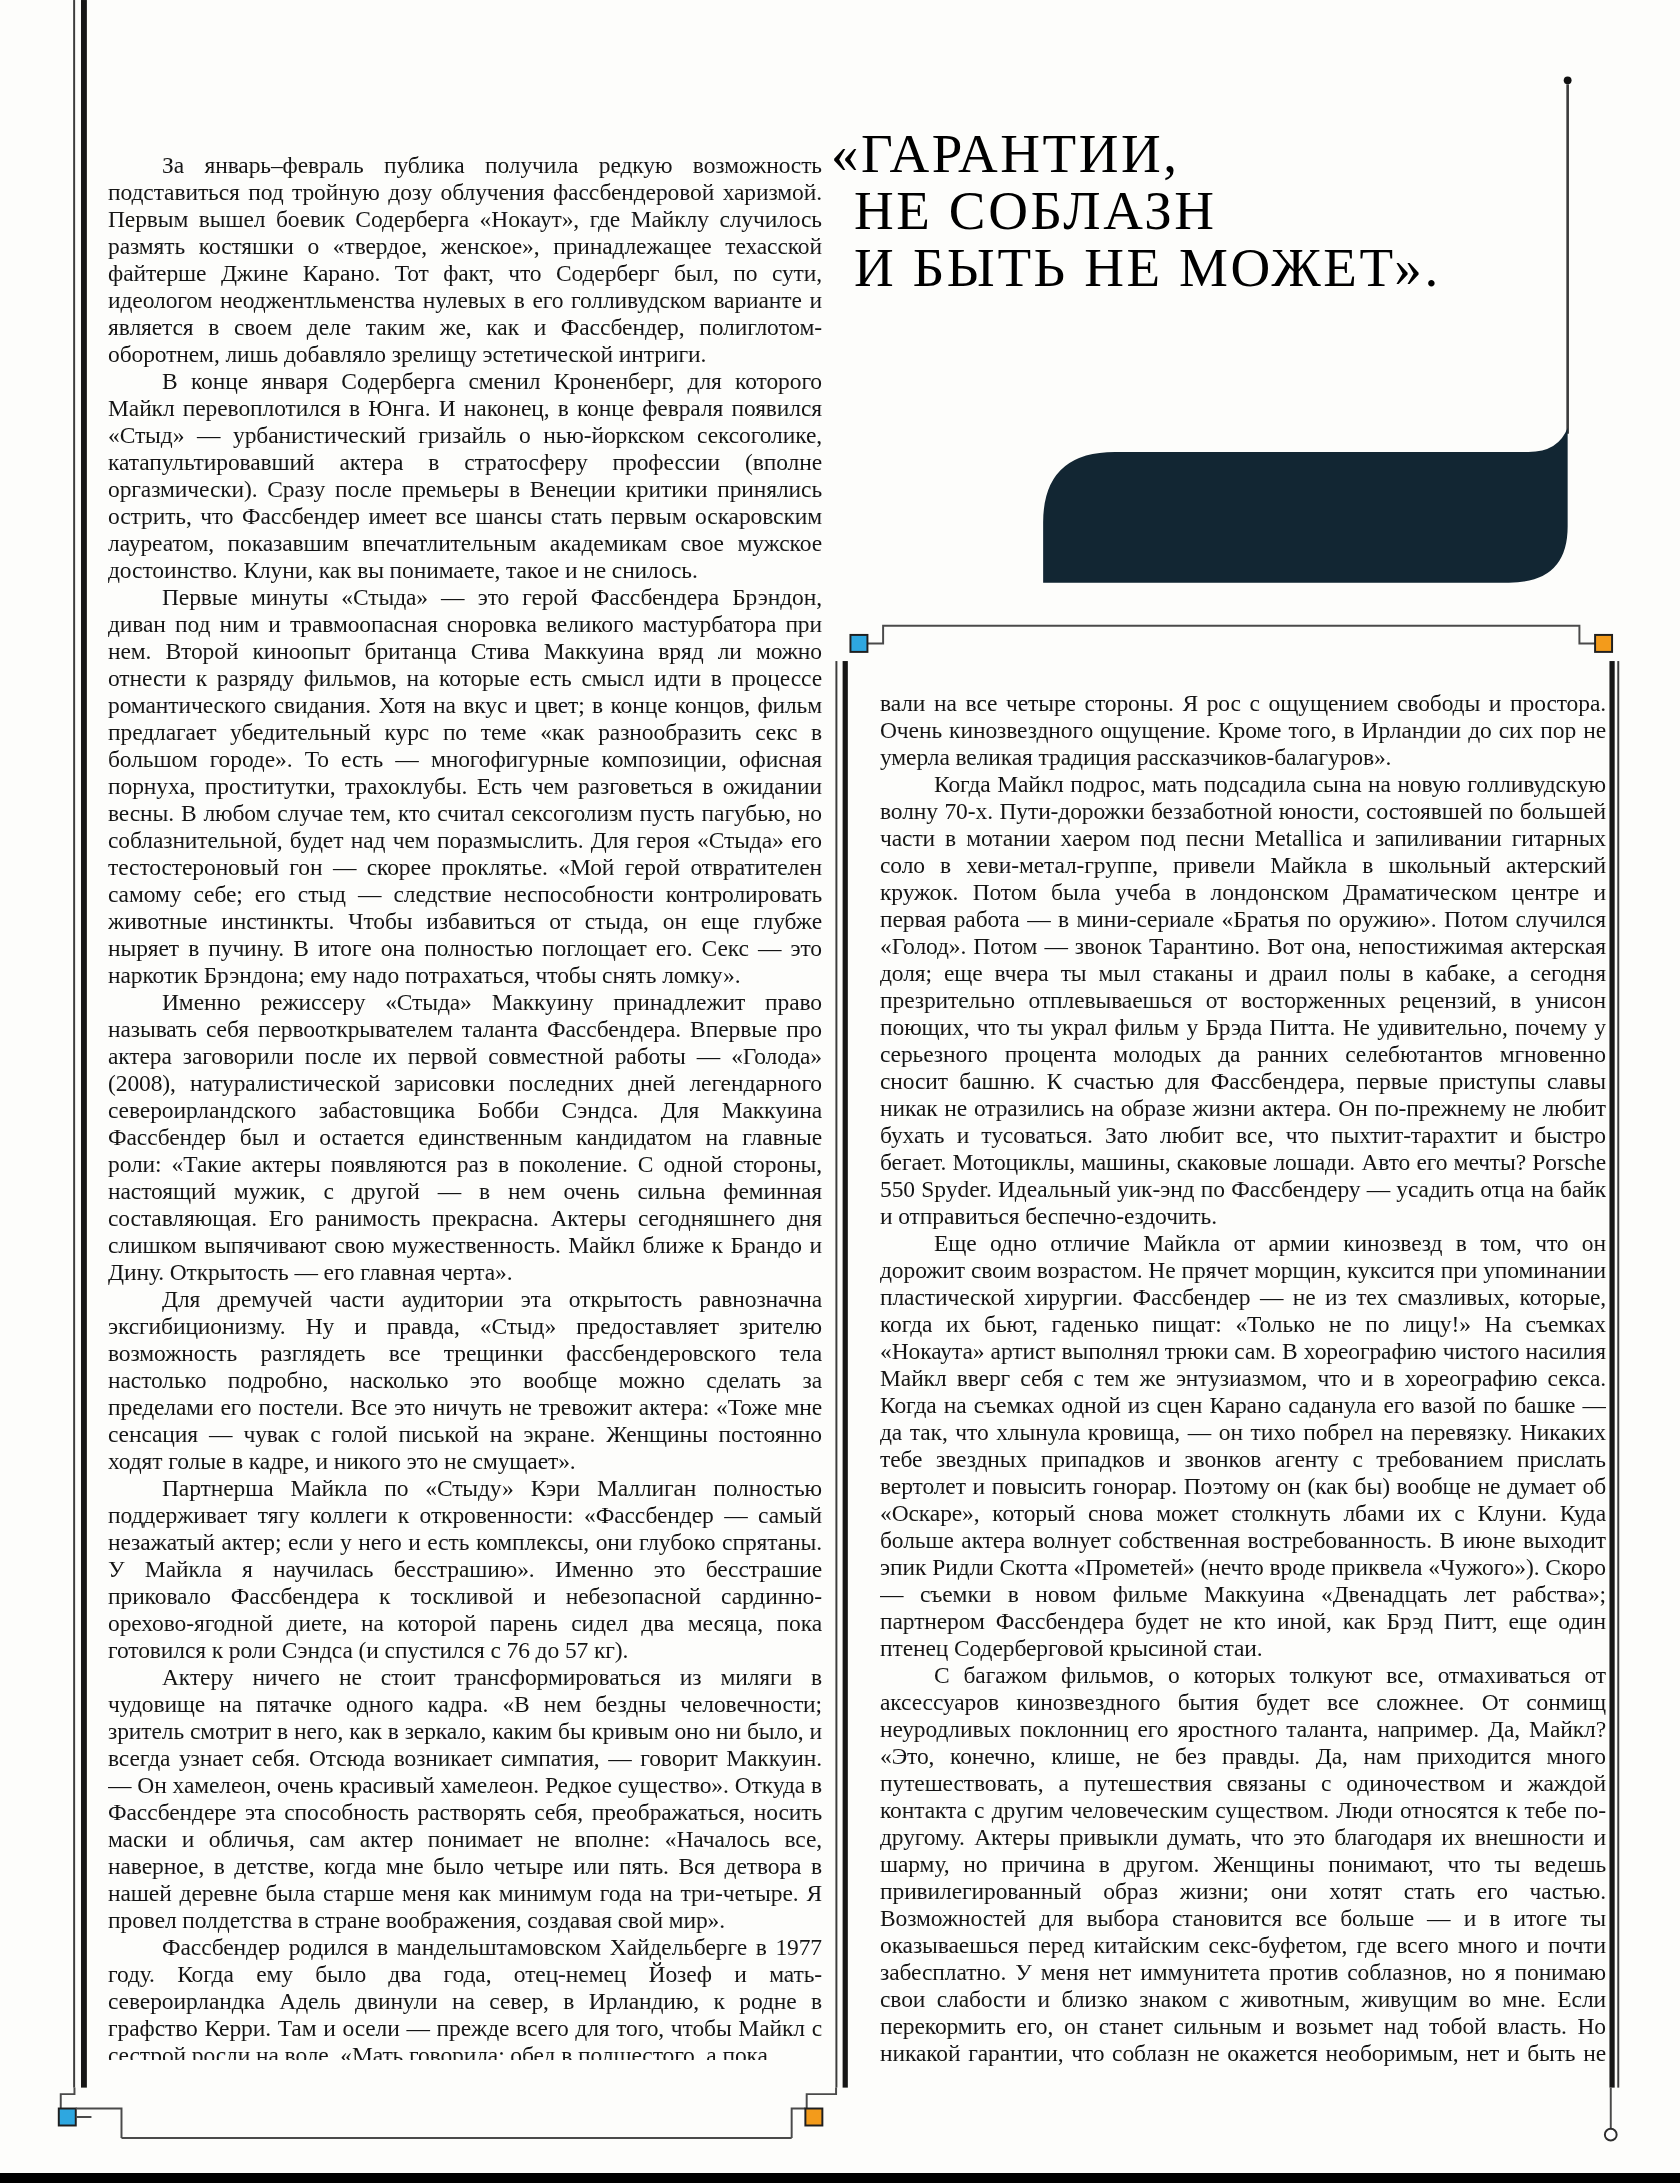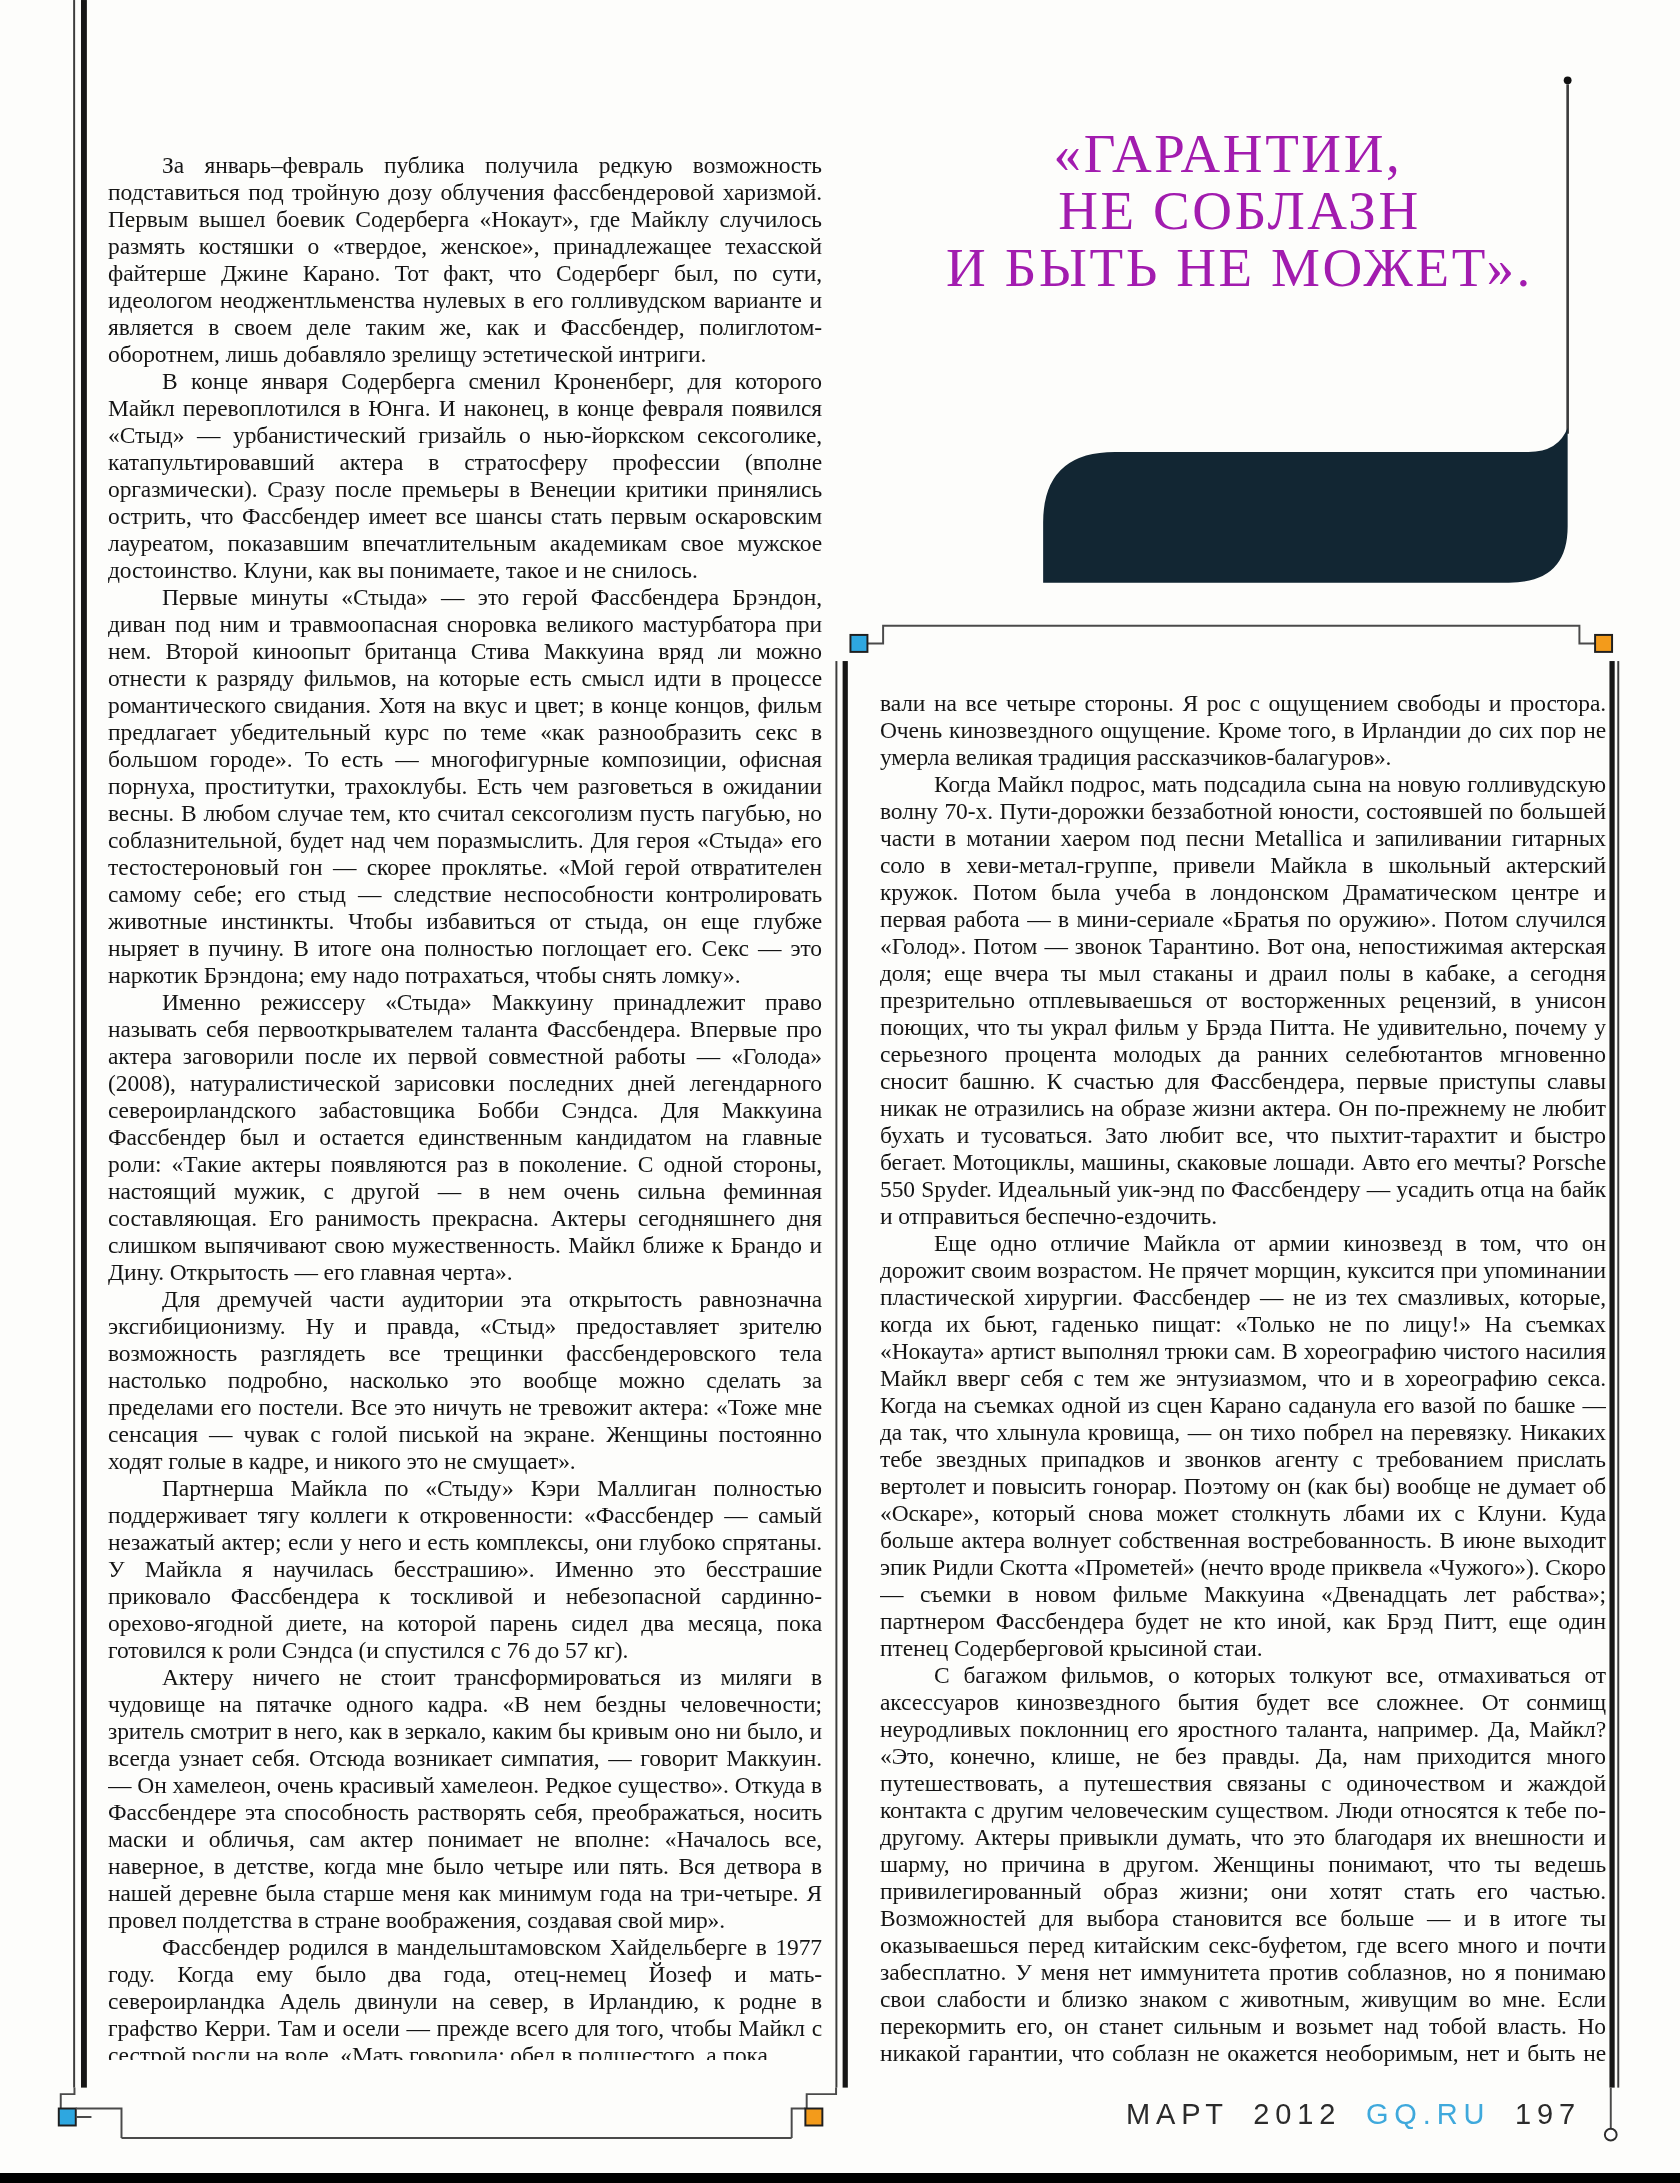--- a/index.html
+++ b/index.html
@@ -5,21 +5,21 @@
   html,body{margin:0;padding:0;background:#d9d9d9;}
   .page{
     position:relative;width:1680px;height:2183px;background:#fdfdfb;
     font-family:"Liberation Serif",serif;overflow:hidden;
   }
   .decor{position:absolute;left:0;top:0;width:1680px;height:2183px;}
   .pull-quote{
     position:absolute;left:854px;top:125px;width:771px;
     font-family:"Liberation Serif",serif;
     font-size:55px;line-height:57px;letter-spacing:2.6px;
-    color:#a21caf;font-weight:400;text-align:center;
+    color:#000000;font-weight:400;
   }
   .qline{white-space:nowrap;}
   .qline:first-child{text-indent:-0.42em;}
   .body-col{
     position:absolute;color:#151515;
     font-size:23.5px;line-height:27px;text-align:justify;
     letter-spacing:-0.1px;overflow:hidden;margin-left:10px;
   }
   .col-left{left:98px;top:152px;width:714px;height:1908px;}
   .col-right{left:870px;top:690px;width:726px;height:1380px;}
@@ -88,24 +88,17 @@
       <div class="para">Фассбендер родился в мандельштамовском Хайдельберге в 1977 году. Когда ему было два года, отец-немец Йозеф и мать-североирландка Адель двинули на север, в Ирландию, к родне в графство Керри. Там и осели — прежде всего для того, чтобы Майкл с сестрой росли на воле. «Мать говорила: обед в полшестого, а пока</div>
     </div>
 
   <div class="body-col col-right">
       <div class="para">вали на все четыре стороны. Я рос с ощущением свободы и простора. Очень кинозвездного ощущение. Кроме того, в Ирландии до сих пор не умерла великая традиция рассказчиков-балагуров».</div>
       <div class="para">Когда Майкл подрос, мать подсадила сына на новую голливудскую волну 70-х. Пути-дорожки беззаботной юности, состоявшей по большей части в мотании хаером под песни Metallica и запиливании гитарных соло в хеви-метал-группе, привели Майкла в школьный актерский кружок. Потом была учеба в лондонском Драматическом центре и первая работа — в мини-сериале «Братья по оружию». Потом случился «Голод». Потом — звонок Тарантино. Вот она, непостижимая актерская доля; еще вчера ты мыл стаканы и драил полы в кабаке, а сегодня презрительно отплевываешься от восторженных рецензий, в унисон поющих, что ты украл фильм у Брэда Питта. Не удивительно, почему у серьезного процента молодых да ранних селебютантов мгновенно сносит башню. К счастью для Фассбендера, первые приступы славы никак не отразились на образе жизни актера. Он по-прежнему не любит бухать и тусоваться. Зато любит все, что пыхтит-тарахтит и быстро бегает. Мотоциклы, машины, скаковые лошади. Авто его мечты? Porsche 550 Spyder. Идеальный уик-энд по Фассбендеру — усадить отца на байк и отправиться беспечно-ездочить.</div>
       <div class="para">Еще одно отличие Майкла от армии кинозвезд в том, что он дорожит своим возрастом. Не прячет морщин, куксится при упоминании пластической хирургии. Фассбендер — не из тех смазливых, которые, когда их бьют, гаденько пищат: «Только не по лицу!» На съемках «Нокаута» артист выполнял трюки сам. В хореографию чистого насилия Майкл вверг себя с тем же энтузиазмом, что и в хореографию секса. Когда на съемках одной из сцен Карано саданула его вазой по башке — да так, что хлынула кровища, — он тихо побрел на перевязку. Никаких тебе звездных припадков и звонков агенту с требованием прислать вертолет и повысить гонорар. Поэтому он (как бы) вообще не думает об «Оскаре», который снова может столкнуть лбами их с Клуни. Куда больше актера волнует собственная востребованность. В июне выходит эпик Ридли Скотта «Прометей» (нечто вроде приквела «Чужого»). Скоро — съемки в новом фильме Маккуина «Двенадцать лет рабства»; партнером Фассбендера будет не кто иной, как Брэд Питт, еще один птенец Содерберговой крысиной стаи.</div>
       <div class="para">С багажом фильмов, о которых толкуют все, отмахиваться от аксессуаров кинозвездного бытия будет все сложнее. От сонмищ неуродливых поклонниц его яростного таланта, например. Да, Майкл? «Это, конечно, клише, не без правды. Да, нам приходится много путешествовать, а путешествия связаны с одиночеством и жаждой контакта с другим человеческим существом. Люди относятся к тебе по-другому. Актеры привыкли думать, что это благодаря их внешности и шарму, но причина в другом. Женщины понимают, что ты ведешь привилегированный образ жизни; они хотят стать его частью. Возможностей для выбора становится все больше — и в итоге ты оказываешься перед китайским секс-буфетом, где всего много и почти забесплатно. У меня нет иммунитета против соблазнов, но я понимаю свои слабости и близко знаком с животным, живущим во мне. Если перекормить его, он станет сильным и возьмет над тобой власть. Но никакой гарантии, что соблазн не окажется необоримым, нет и быть не может». ■</div>
     </div>
 
-  <div class="footer">
-    <span>МАРТ 2012</span>
-    <span> </span>
-    <span class="site">GQ.RU</span>
-    <span> </span>
-    <span>197</span>
-  </div>
 
   <div class="bottom-bar"></div>
 
 </div>
 
 
 </body></html>

